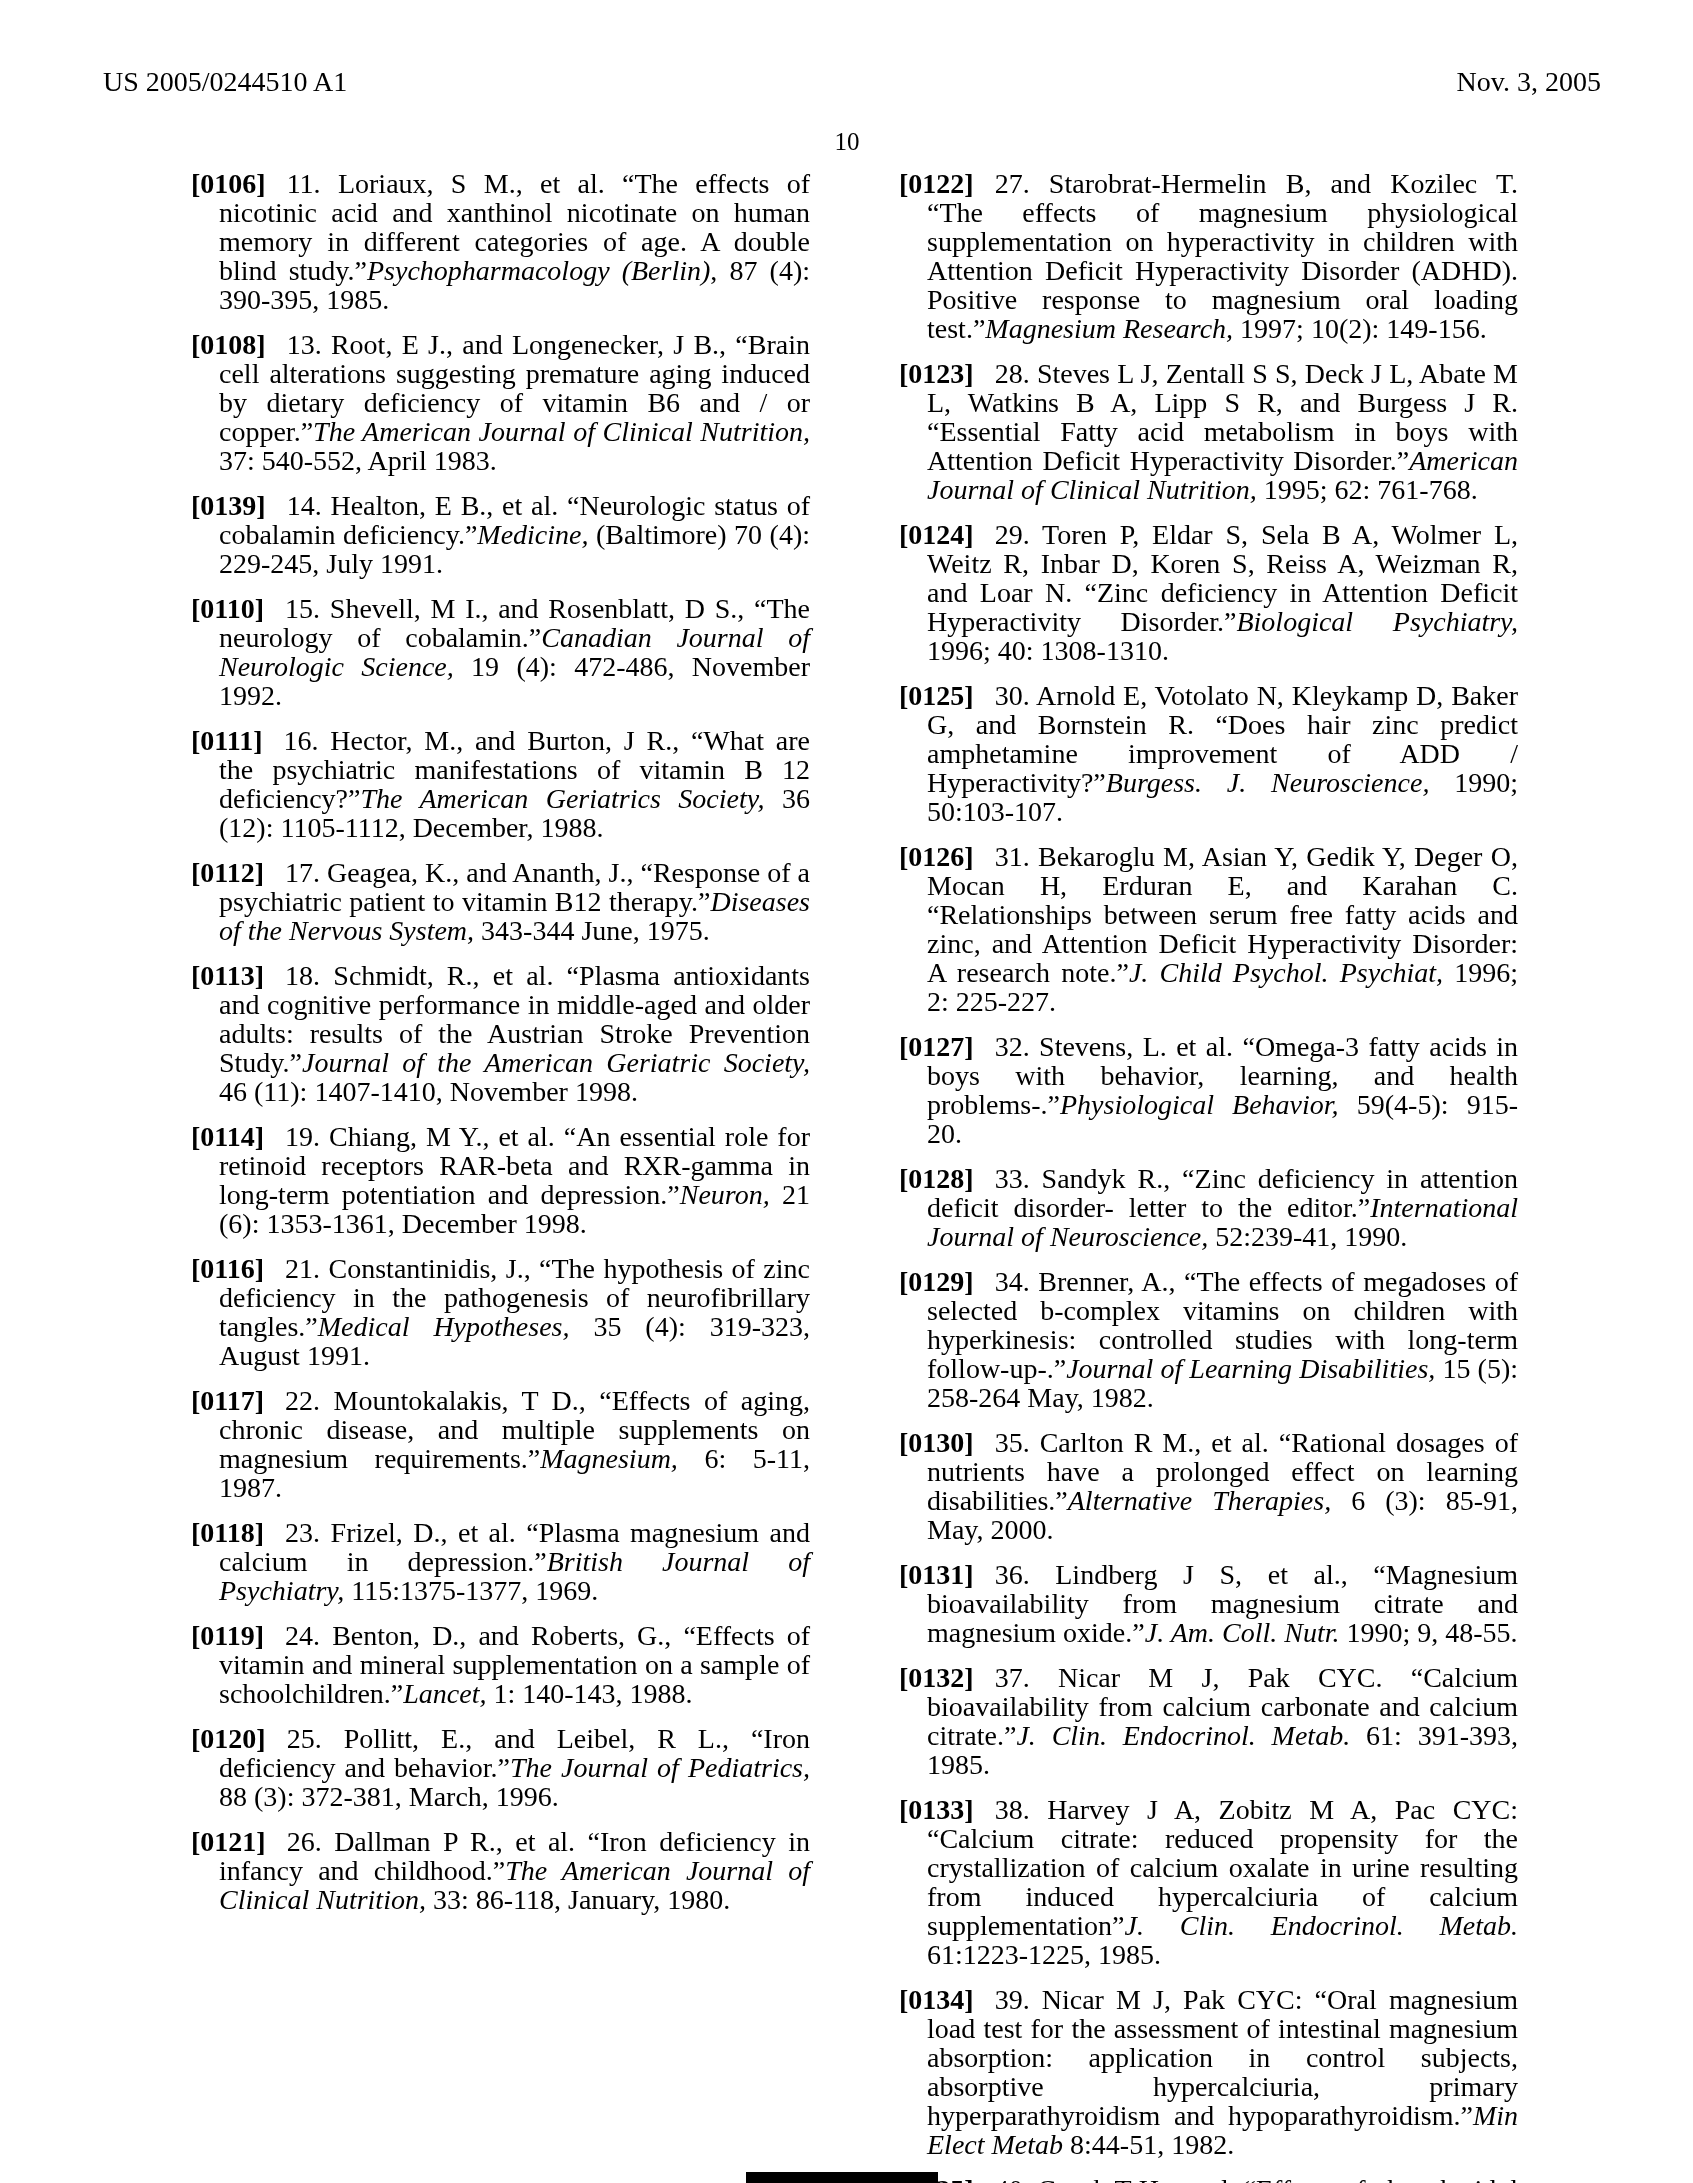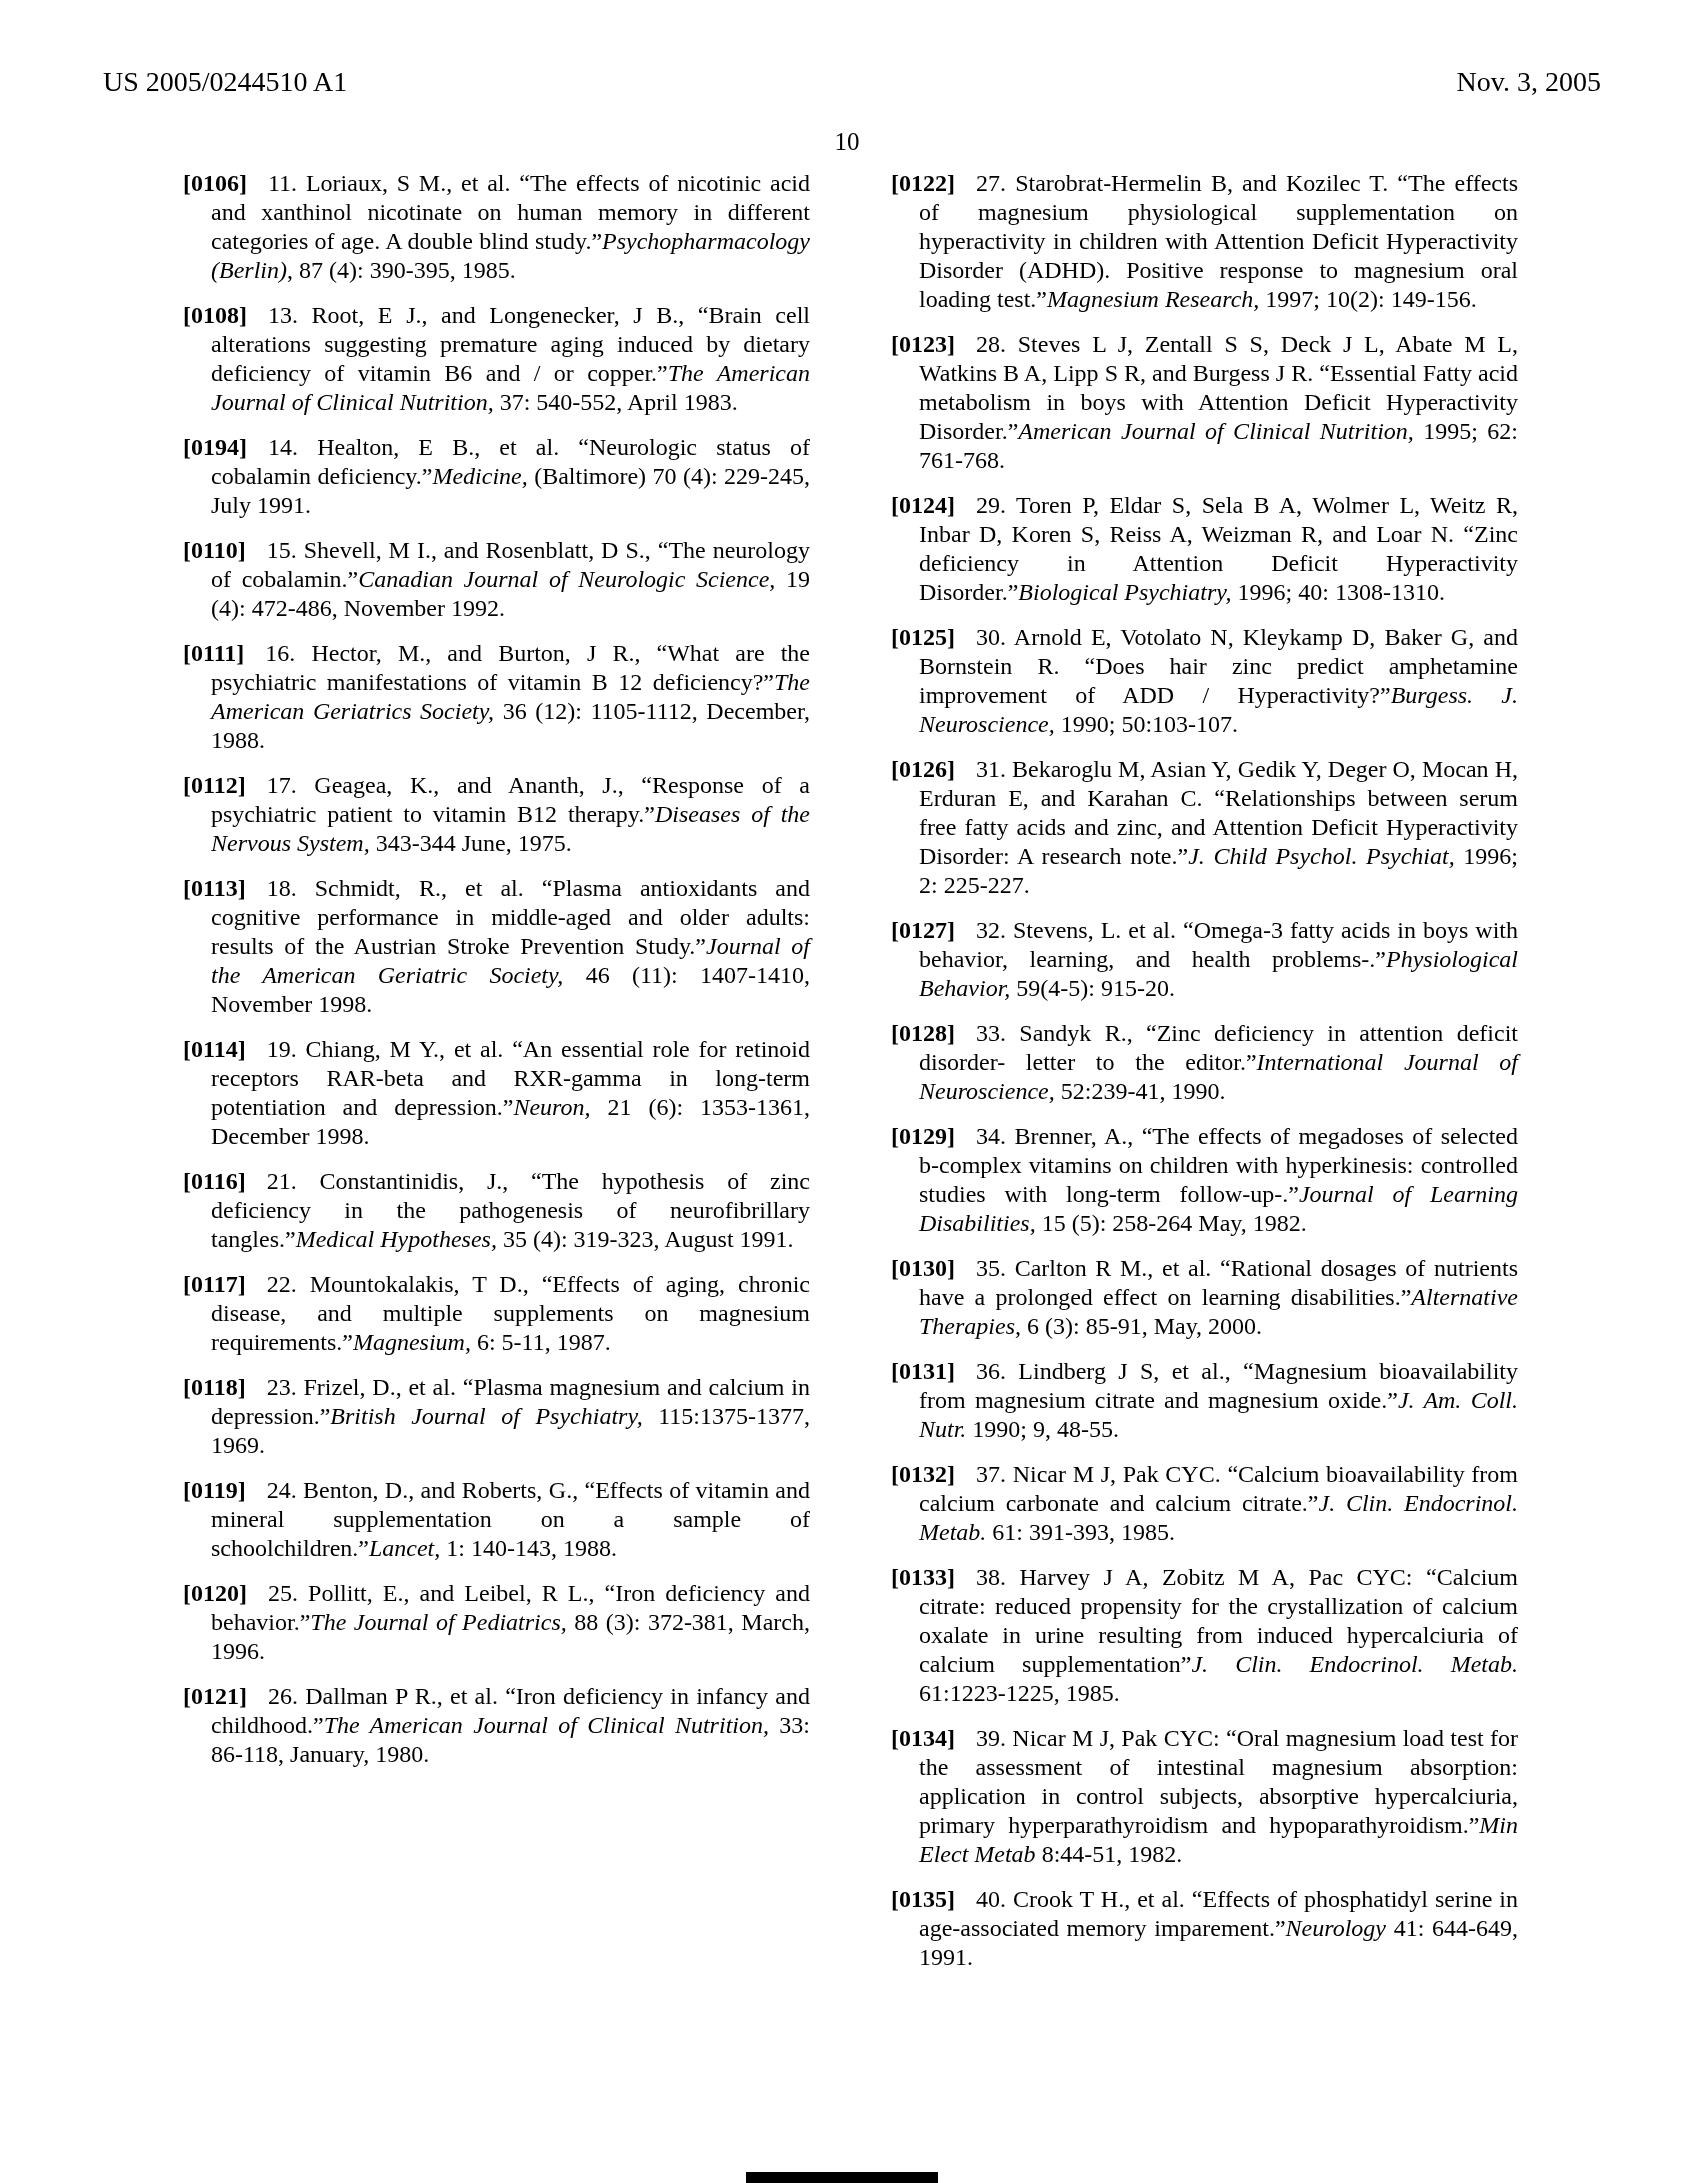--- a/index.html
+++ b/index.html
@@ -32,24 +32,24 @@
   .columns {
     position: absolute;
     top: 169px;
     left: 175px;
     width: 1343px;
     display: flex;
     gap: 73px;
   }
   .col { width: 635px; }
   .ref {
-    font-size: 24px;
+    font-size: 28px;
     line-height: 29px;
     text-align: justify;
-    margin: 0 0 16px 8px;
+    margin: 0 0 16px 16px;
     padding-left: 28px;
     text-indent: -28px;
   }
   .ref-tag { font-weight: bold; margin-right: 21px; }
   .italic { font-style: italic; }
   .scan-artifact {
     position: absolute;
     bottom: 0;
     left: 746px;
     width: 192px;
@@ -66,21 +66,21 @@
     <span>US 2005/0244510 A1</span>
     <span>Nov. 3, 2005</span>
   </header>
 
   <div class="page-number">10</div>
 
   <main class="columns">
     <section class="col" id="col-left">
         <p class="ref"><span class="ref-tag">[0106]</span><span>11. Loriaux, S M., et al. “The effects of nicotinic acid and xanthinol nicotinate on human memory in different categories of age. A double blind study.”</span><span class="italic">Psychopharmacology (Berlin)</span><span>, 87 (4): 390-395, 1985.</span></p>
         <p class="ref"><span class="ref-tag">[0108]</span><span>13. Root, E J., and Longenecker, J B., “Brain cell alterations suggesting premature aging induced by dietary deficiency of vitamin B6 and / or copper.”</span><span class="italic">The American Journal of Clinical Nutrition,</span><span> 37: 540-552, April 1983.</span></p>
-        <p class="ref"><span class="ref-tag">[0194]</span><span>14. Healton, E B., et al. “Neurologic status of cobalamin deficiency.”</span><span class="italic">Medicine,</span><span> (Baltimore) 70 (4): 229-245, July 1991.</span></p>
+        <p class="ref"><span class="ref-tag">[0139]</span><span>14. Healton, E B., et al. “Neurologic status of cobalamin deficiency.”</span><span class="italic">Medicine,</span><span> (Baltimore) 70 (4): 229-245, July 1991.</span></p>
         <p class="ref"><span class="ref-tag">[0110]</span><span>15. Shevell, M I., and Rosenblatt, D S., “The neurology of cobalamin.”</span><span class="italic">Canadian Journal of Neurologic Science,</span><span> 19 (4): 472-486, November 1992.</span></p>
         <p class="ref"><span class="ref-tag">[0111]</span><span>16. Hector, M., and Burton, J R., “What are the psychiatric manifestations of vitamin B 12 deficiency?”</span><span class="italic">The American Geriatrics Society,</span><span> 36 (12): 1105-1112, December, 1988.</span></p>
         <p class="ref"><span class="ref-tag">[0112]</span><span>17. Geagea, K., and Ananth, J., “Response of a psychiatric patient to vitamin B12 therapy.”</span><span class="italic">Diseases of the Nervous System,</span><span> 343-344 June, 1975.</span></p>
         <p class="ref"><span class="ref-tag">[0113]</span><span>18. Schmidt, R., et al. “Plasma antioxidants and cognitive performance in middle-aged and older adults: results of the Austrian Stroke Prevention Study.”</span><span class="italic">Journal of the American Geriatric Society,</span><span> 46 (11): 1407-1410, November 1998.</span></p>
         <p class="ref"><span class="ref-tag">[0114]</span><span>19. Chiang, M Y., et al. “An essential role for retinoid receptors RAR-beta and RXR-gamma in long-term potentiation and depression.”</span><span class="italic">Neuron,</span><span> 21 (6): 1353-1361, December 1998.</span></p>
         <p class="ref"><span class="ref-tag">[0116]</span><span>21. Constantinidis, J., “The hypothesis of zinc deficiency in the pathogenesis of neurofibrillary tangles.”</span><span class="italic">Medical Hypotheses,</span><span> 35 (4): 319-323, August 1991.</span></p>
         <p class="ref"><span class="ref-tag">[0117]</span><span>22. Mountokalakis, T D., “Effects of aging, chronic disease, and multiple supplements on magnesium requirements.”</span><span class="italic">Magnesium,</span><span> 6: 5-11, 1987.</span></p>
         <p class="ref"><span class="ref-tag">[0118]</span><span>23. Frizel, D., et al. “Plasma magnesium and calcium in depression.”</span><span class="italic">British Journal of Psychiatry,</span><span> 115:1375-1377, 1969.</span></p>
         <p class="ref"><span class="ref-tag">[0119]</span><span>24. Benton, D., and Roberts, G., “Effects of vitamin and mineral supplementation on a sample of schoolchildren.”</span><span class="italic">Lancet,</span><span> 1: 140-143, 1988.</span></p>
         <p class="ref"><span class="ref-tag">[0120]</span><span>25. Pollitt, E., and Leibel, R L., “Iron deficiency and behavior.”</span><span class="italic">The Journal of Pediatrics,</span><span> 88 (3): 372-381, March, 1996.</span></p>

